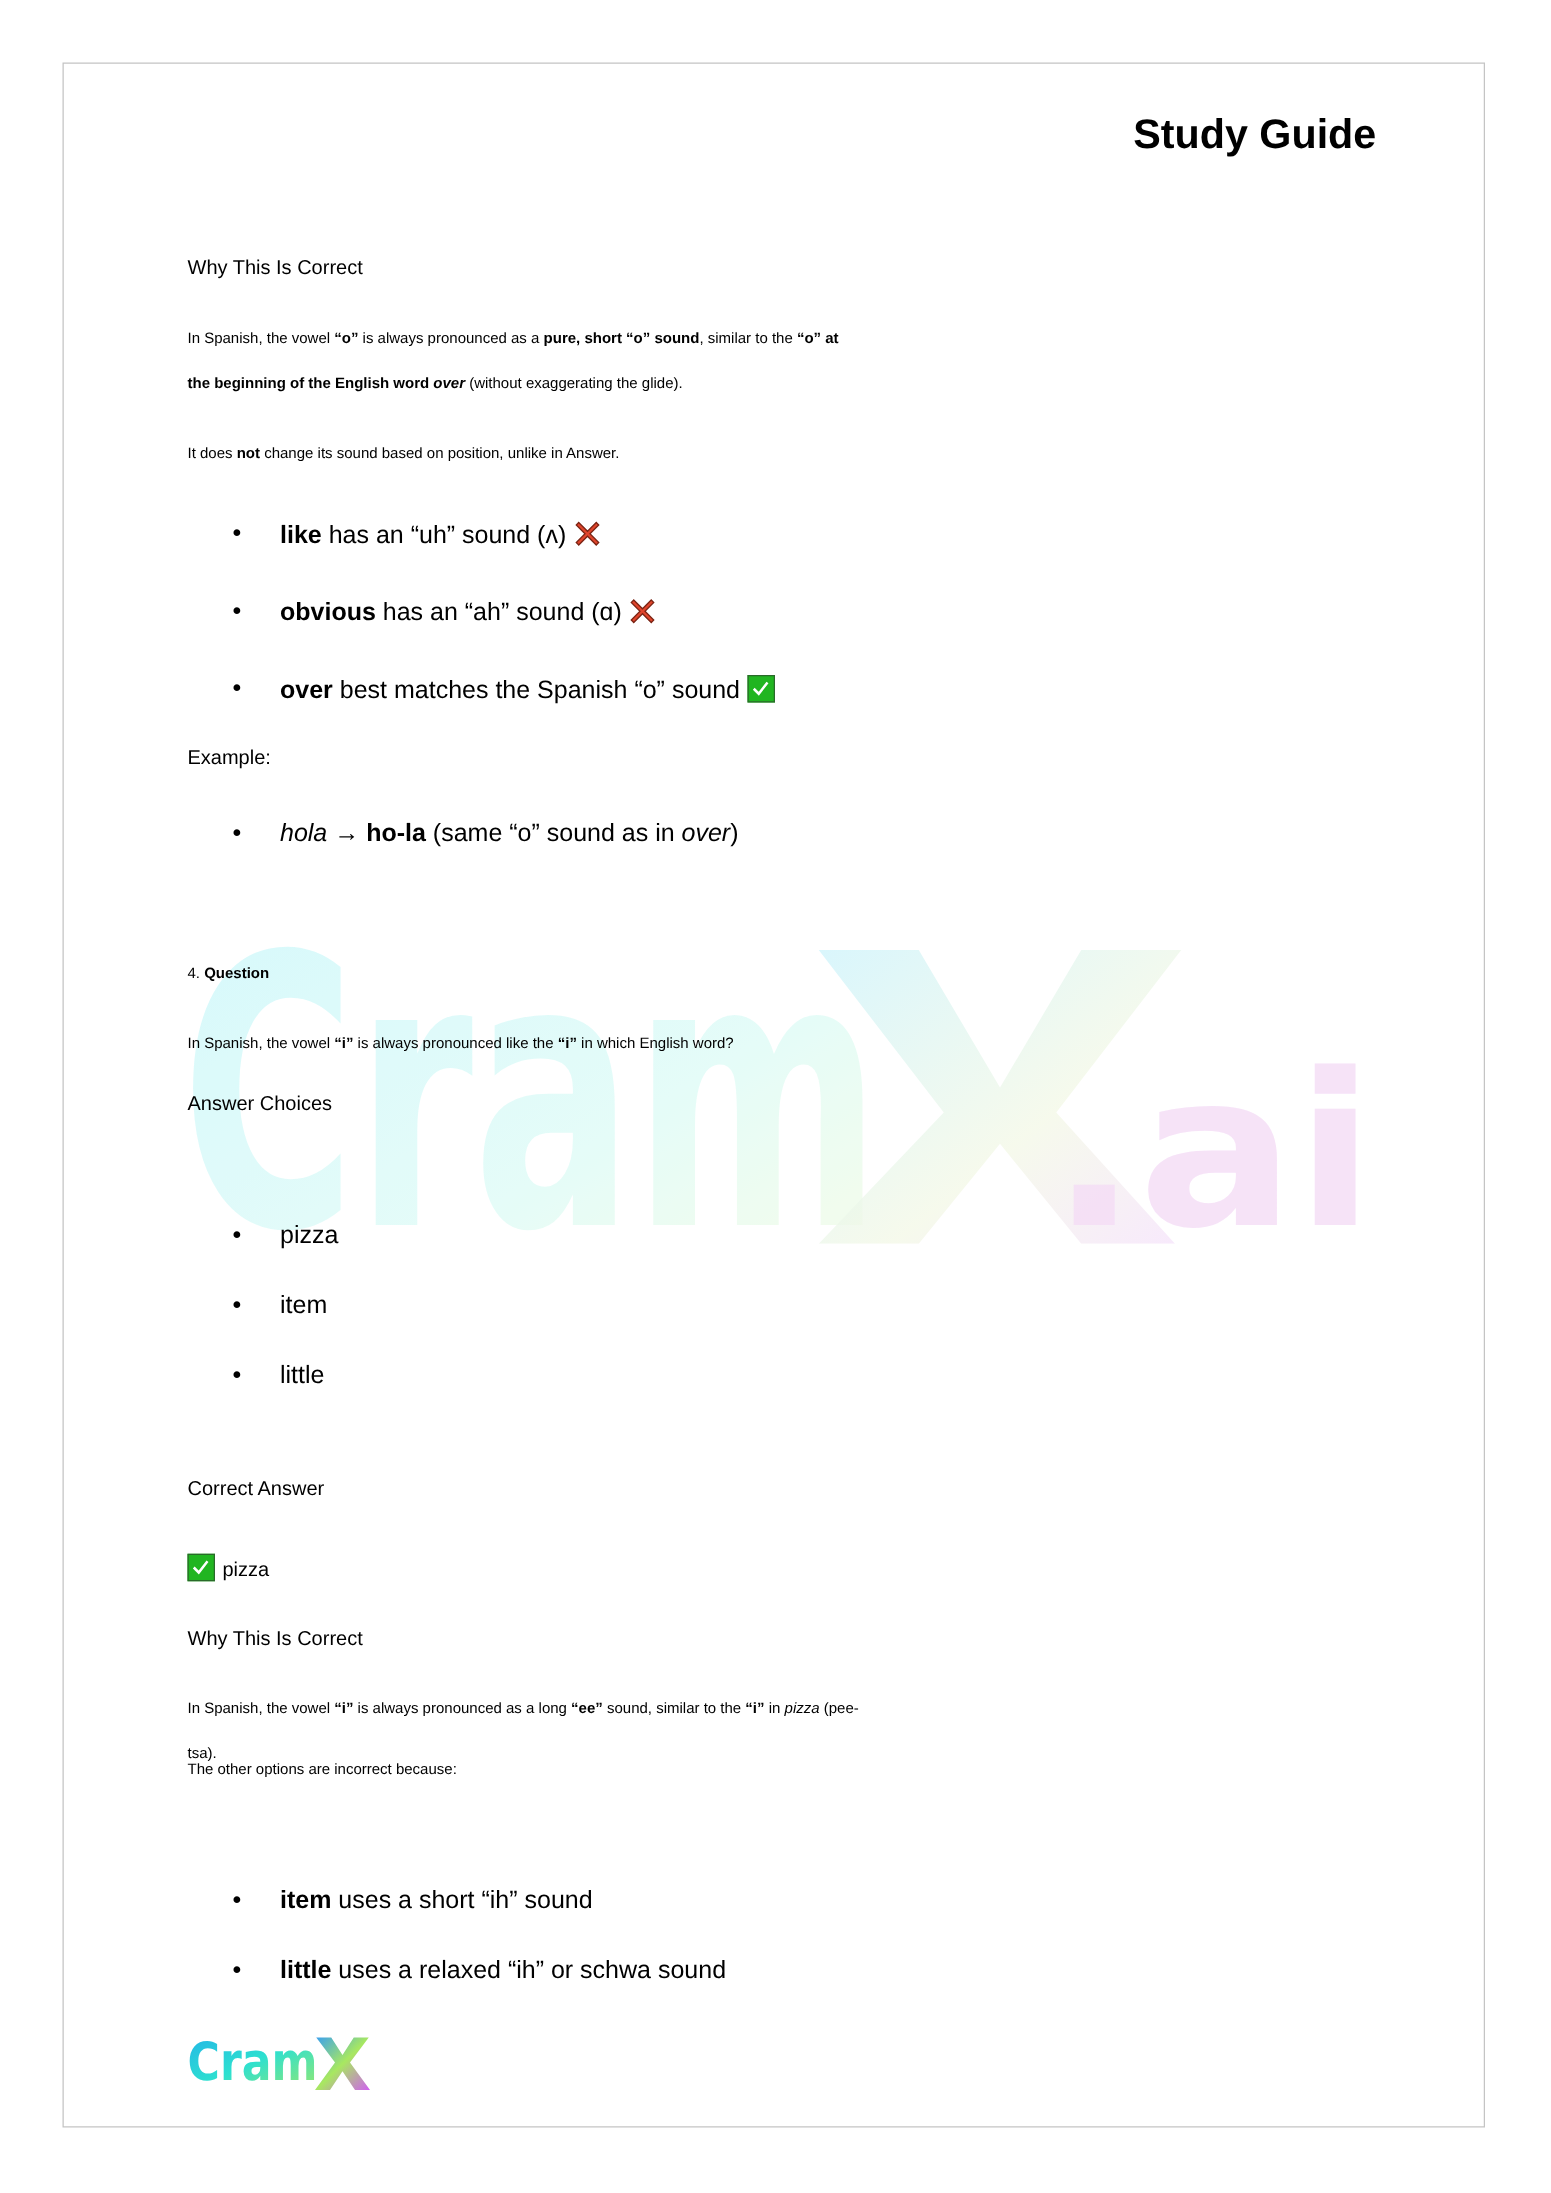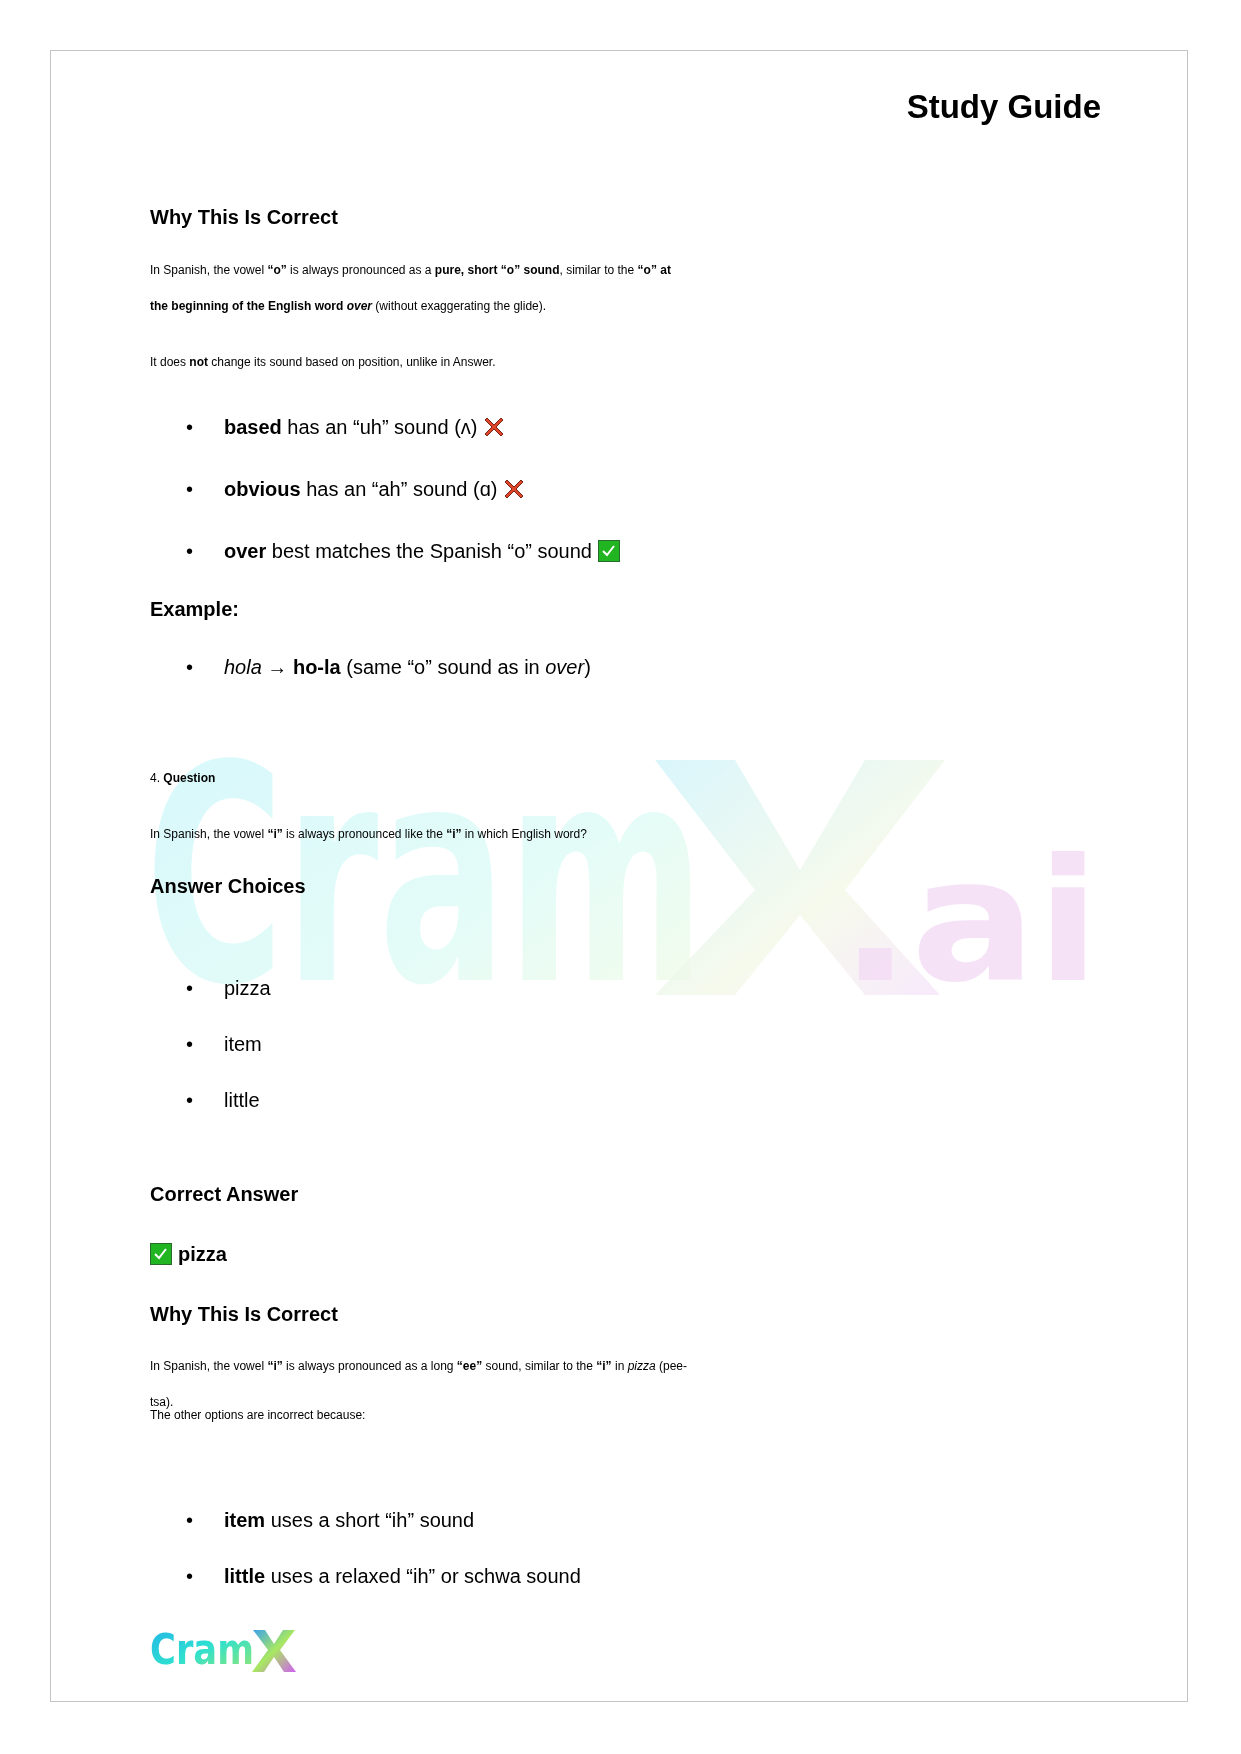--- a/index.html
+++ b/index.html
@@ -2,21 +2,21 @@
 <html><head>
 <meta charset="utf-8">
 <style>
   html, body { margin: 0; padding: 0; background: #ffffff; }
   body { width: 1241px; height: 1754px; position: relative; overflow: hidden;
          font-family: "Liberation Sans", sans-serif; color: #000; }
   .page { position: absolute; left: 50px; top: 50px; width: 1138px; height: 1652px;
           border: 1.5px solid #c4c4c4; box-sizing: border-box; background: #fff; }
   .abs { position: absolute; white-space: nowrap; }
   .title { font-size: 33px; font-weight: bold; right: 140px; top: 88px; position: absolute; }
-  .h { font-size: 20px; font-weight: bold; left: 150px; }
+  .h { font-size: 16px; font-weight: normal; left: 150px; }
   .p { font-size: 12px; left: 150px; }
   .bullet { font-size: 20px; left: 186px; }
   .bullet .dot { display: inline-block; width: 38px; }
   .bullet .txt { position: absolute; left: 38px; top: 0; white-space: nowrap; }
   b { font-weight: bold; }
   i { font-style: italic; }
   .xmark { display: inline-block; width: 22px; height: 22px; vertical-align: -4px; margin-left: 6px; }
   .check { display: inline-block; width: 22px; height: 22px; vertical-align: -4px; margin-left: 6px;
            background: #21b521; border: 1.5px solid #2a6a2a; box-sizing: border-box; position: relative; }
   .check svg { position: absolute; left: 2px; top: 2px; }
@@ -56,21 +56,21 @@
 <div class="p abs" style="top:299px;">
   <b>the beginning of the English word </b><b><i>over</i></b><span> (without exaggerating the glide).</span>
 </div>
 
 <div class="p abs" style="top:355px;">
   <span>It does </span><b>not</b><span> change its sound based on position, unlike in Answer.</span>
 </div>
 
 <div class="bullet abs" style="top:416px;">
   <span class="dot">•</span>
-  <span class="txt"><b>based</b><span> has an “uh” sound (ʌ)</span><svg class="xmark" viewBox="0 0 22 22">
+  <span class="txt"><b>like</b><span> has an “uh” sound (ʌ)</span><svg class="xmark" viewBox="0 0 22 22">
         <path d="M4 2 L11 9 L18 2 L20 4 L13 11 L20 18 L18 20 L11 13 L4 20 L2 18 L9 11 L2 4 Z" fill="#e0452c" stroke="#7a2414" stroke-width="1"></path>
       </svg></span>
 </div>
 
 <div class="bullet abs" style="top:478px;">
   <span class="dot">•</span>
   <span class="txt"><b>obvious</b><span> has an “ah” sound (ɑ)</span><svg class="xmark" viewBox="0 0 22 22">
         <path d="M4 2 L11 9 L18 2 L20 4 L13 11 L20 18 L18 20 L11 13 L4 20 L2 18 L9 11 L2 4 Z" fill="#e0452c" stroke="#7a2414" stroke-width="1"></path>
       </svg></span>
 </div>

